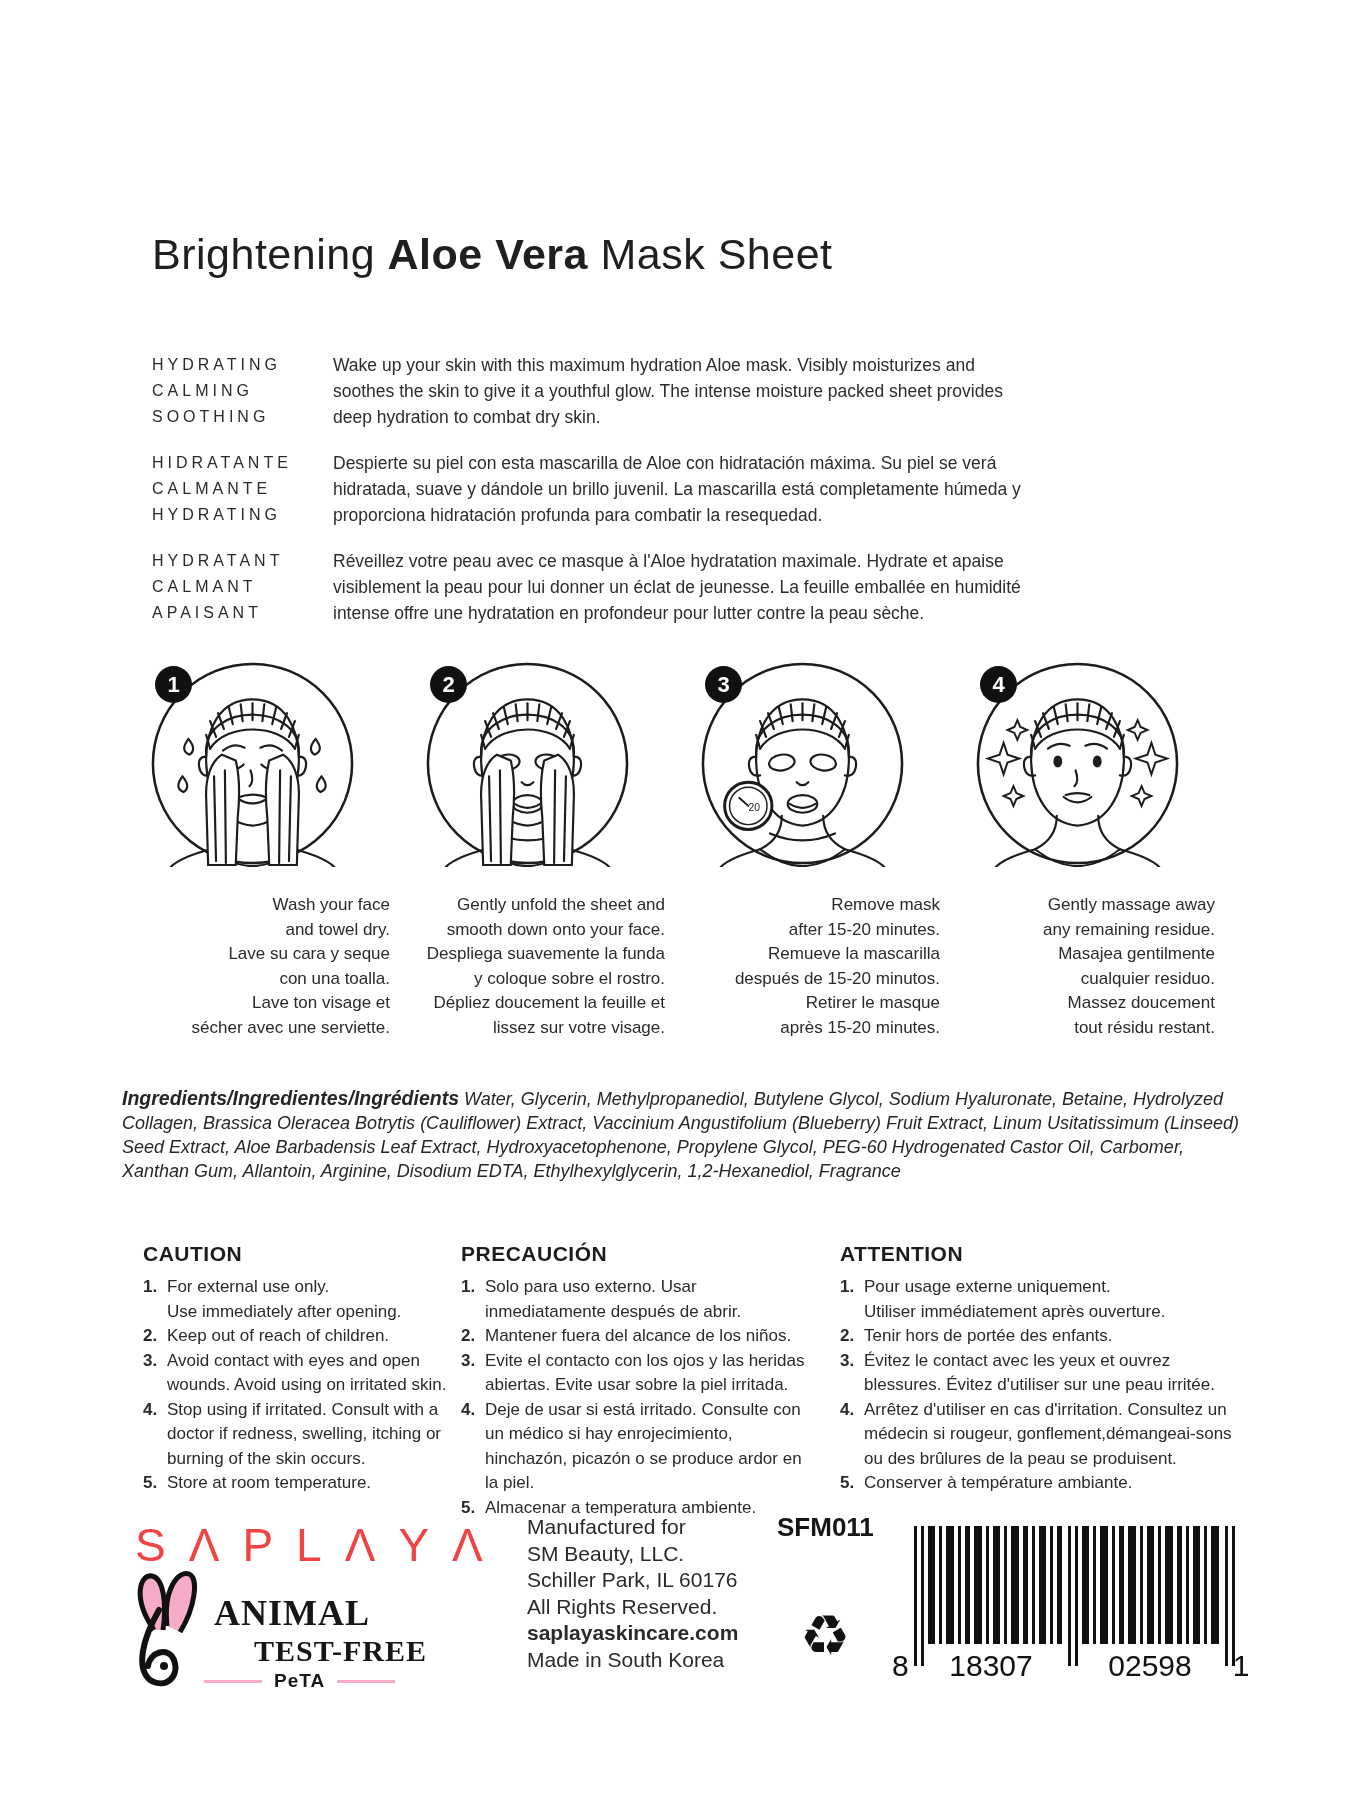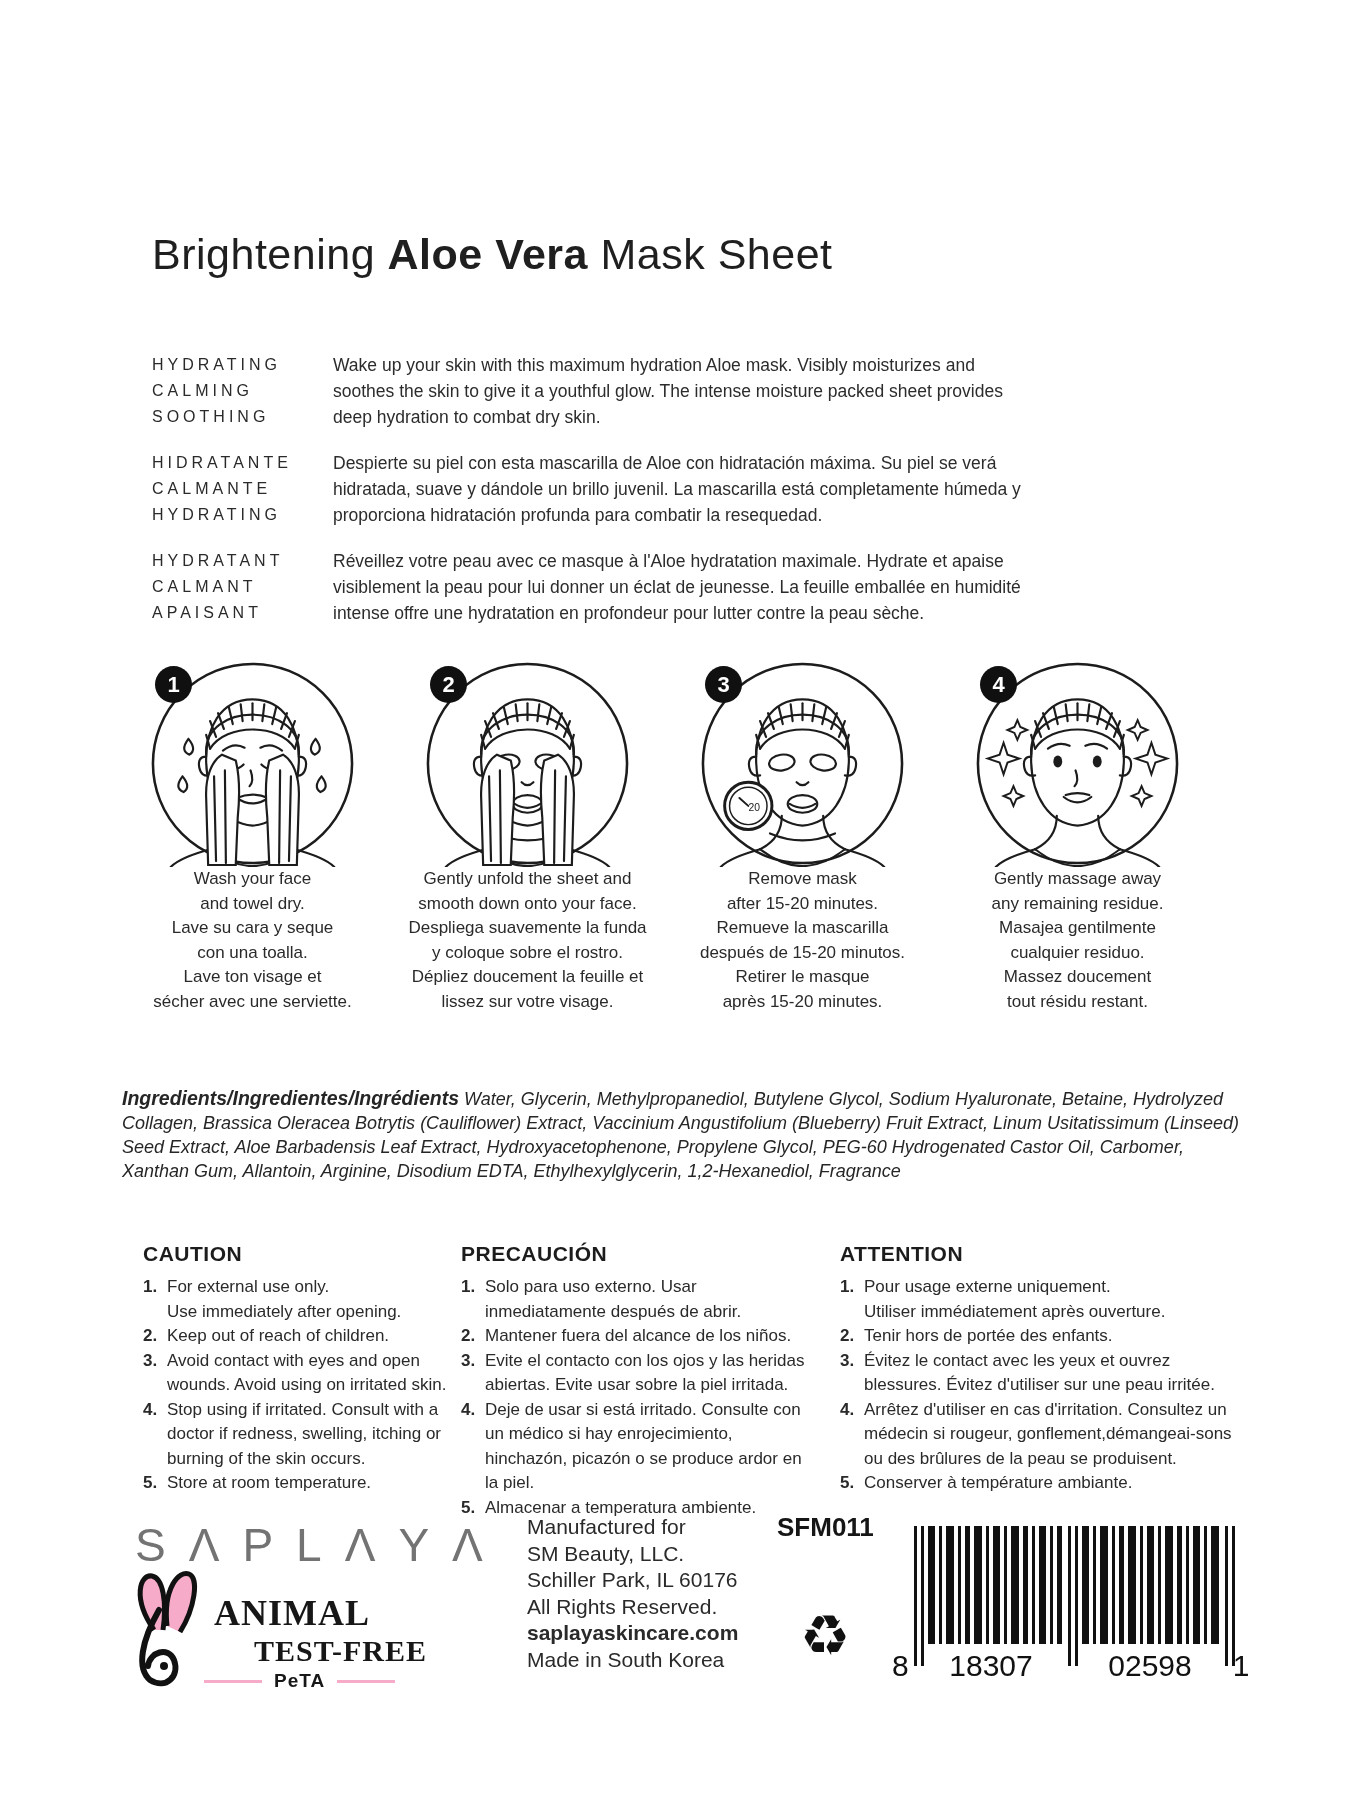--- a/index.html
+++ b/index.html
@@ -18,38 +18,38 @@
   .feat-text{width:700px;font-size:17.5px;line-height:26px;color:#2c2c2c;}
 
   
   .steps{left:115px;top:660px;width:1100px;display:flex;}
   .step{width:275px;}
   .circle-wrap{position:relative;width:207px;height:207px;margin:0 auto;}
   .step-illus{width:207px;height:207px;display:block;}
   .badge{position:absolute;left:6px;top:6px;width:37px;height:37px;border-radius:50%;
          background:#101010;color:#fff;font-size:22px;font-weight:700;
          display:flex;align-items:center;justify-content:center;}
-  .caption{text-align:center;font-size:17px;line-height:24.5px;color:#2a2a2a;}
+  .caption{margin-top:26px;text-align:right;font-size:17px;line-height:24.5px;color:#2a2a2a;}
 
   
   .ingredients{left:122px;top:1086px;width:1125px;font-size:18px;line-height:24px;color:#262626;}
   .ing-head{font-weight:700;font-size:19.5px;}
 
   
   .caut-col{position:absolute;top:1242px;}
   .caut-col h3{margin:0 0 9px 0;font-size:21px;font-weight:700;letter-spacing:.5px;color:#1c1c1c;}
   .c-item{display:flex;font-size:17px;line-height:24.5px;color:#2a2a2a;}
   .c-num{flex:none;width:24px;font-weight:700;}
   .c-text{white-space:pre-line;}
   #caut-en{left:143px;width:312px;}
   #caut-es{left:461px;width:352px;}
   #caut-fr{left:840px;width:405px;}
 
   
-  .brand{left:135px;top:1518px;font-size:46px;letter-spacing:23px;color:#737373;}
+  .brand{left:135px;top:1518px;font-size:46px;letter-spacing:23px;color:#ef4444;}
   .peta{left:122px;top:1568px;width:320px;height:135px;}
   .peta-ears{position:absolute;left:0;top:0;width:95px;height:125px;}
   .peta-animal{position:absolute;left:92px;top:24px;font-family:"Liberation Serif",serif;
                font-weight:700;font-size:36px;letter-spacing:1px;color:#171717;}
   .peta-free{position:absolute;left:92px;top:66px;font-family:"Liberation Serif",serif;
              font-weight:700;font-size:30px;letter-spacing:1px;color:#171717;margin-left:40px;}
   .peta-row{position:absolute;left:82px;top:102px;display:flex;align-items:center;gap:12px;}
   .peta-rule{width:58px;height:3px;background:#f6abc9;}
   .peta-word{font-size:19px;font-weight:700;letter-spacing:1px;color:#171717;}
 

